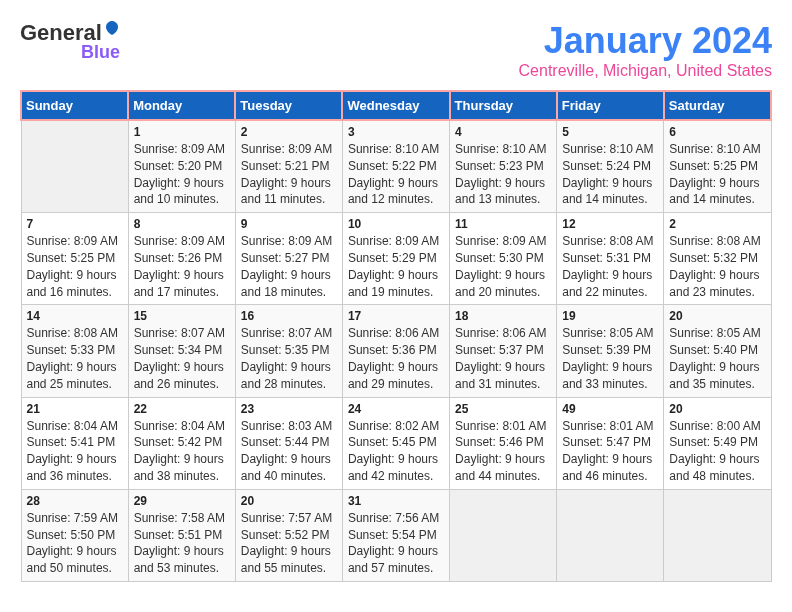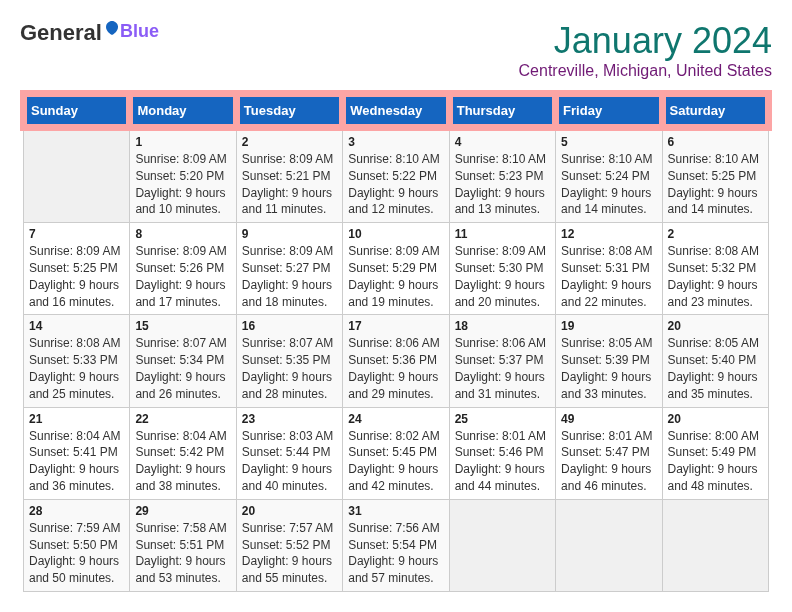--- a/index.html
+++ b/index.html
@@ -11,50 +11,50 @@
       padding: 20px;
     }
     .header {
       display: flex;
       justify-content: space-between;
       align-items: flex-start;
       margin-bottom: 10px;
     }
     .logo {
       display: flex;
-      flex-direction: row;
-      align-items: center;
+      flex-direction: column;
+      align-items: flex-end;
     }
     .logo-general { color: #333; }
     .logo-blue { color: #1565c0; }
     .title-block {
       text-align: right;
     }
     .month-title {
       font-size: 36px;
-      font-weight: normal;
-      color: #0f766e;
+      font-weight: bold;
+      color: #3b82f6;
     }
     .location {
       font-size: 16px;
-      color: #701a75;
+      color: #ec4899;
     }
     table {
       width: 100%;
       border-collapse: collapse;
       table-layout: fixed;
     }
     thead tr th {
       background-color: #1565c0;
       color: #fff;
       font-size: 13px;
       font-weight: bold;
       padding: 6px 4px;
       text-align: left;
-      border: 7px solid #fca5a5;
+      border: 2px solid #fca5a5;
     }
     tbody tr td {
       vertical-align: top;
       border: 1px solid #ccc;
       padding: 4px 5px;
       font-size: 10.5px;
       color: #222;
       height: 80px;
       background: #fff;
     }

